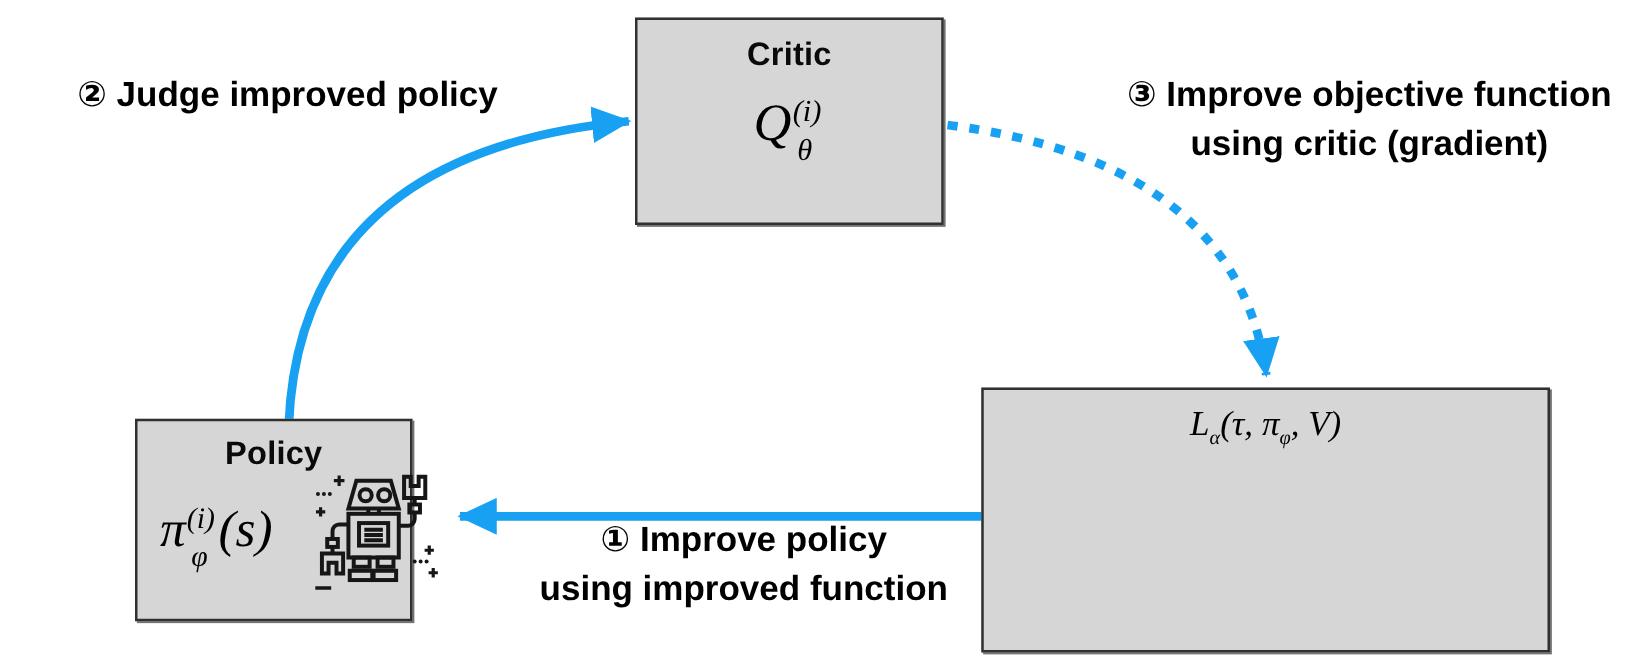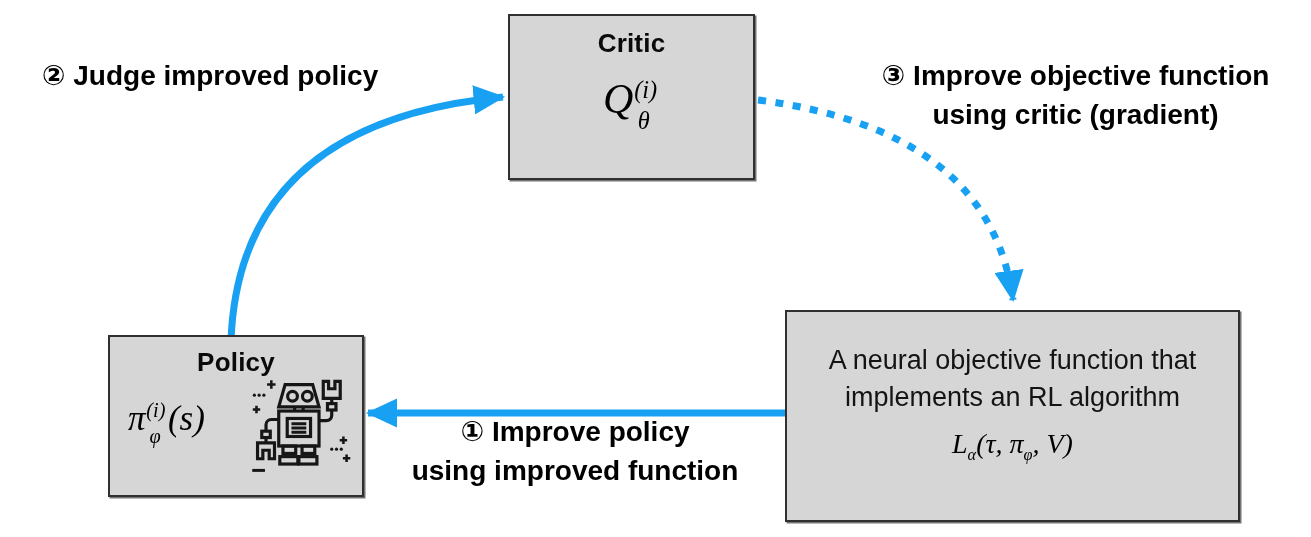--- a/index.html
+++ b/index.html
@@ -55,43 +55,44 @@
   .ss .ss-sub{
     position:absolute;
     left:0.15em;
     top:1.28em;
   }
   .sb{ font-size:0.58em; vertical-align:-0.45em; }
 
   .node-critic{left:508px;top:14px;width:247px;height:166px;}
   .node-critic .formula{font-size:42px;margin-top:16px;}
 
-  .node-policy{left:108px;top:335px;width:256px;height:162px;}
+  .node-policy{left:108px;top:335px;width:222px;height:162px;}
   .node-policy .node-title{margin-top:10px;}
-  .node-policy .formula{position:absolute;left:18px;top:62px;font-size:35px;text-align:left;}
+  .node-policy .formula{position:absolute;left:18px;top:62px;font-size:41px;text-align:left;}
   .robot{position:absolute;left:138px;top:38px;width:106px;height:106px;}
   .robot *{vector-effect:none;}
 
   .node-objective{left:785px;top:310px;width:455px;height:212px;}
   .node-objective .desc{
     font-size:27px;
     font-weight:400;
     line-height:37px;
     margin:30px 6px 0 6px;
     color:#141414;
   }
   .node-objective .formula{font-size:28px;margin-top:12px;}
 
   .step-label{
     position:absolute;
     font-weight:700;
     font-size:28px;
     line-height:39px;
     text-align:center;
     color:#000;
+    padding-left:20px;
   }
   .step-2{left:0px;top:56px;width:420px;}
   .step-3{left:840px;top:56px;width:471px;text-align:center;}
   .step-1{left:365px;top:412px;width:420px;}
 </style>
 </head>
 <body>
 
 <div class="canvas">
 
@@ -151,21 +152,20 @@
           <circle cx="10.5" cy="19" r="1.5"></circle>
           <circle cx="15" cy="19" r="1.5"></circle>
         <circle cx="79" cy="70" r="1.5"></circle>
           <circle cx="83.5" cy="70" r="1.5"></circle>
           <circle cx="88" cy="70" r="1.5"></circle>
       </g>
     </svg>
   </div>
 
   <div class="node node-objective">
-    <div class="desc">A neural objective function that implements an RL algorithm</div>
     <div class="formula"><span>L</span><span class="sb">α</span><span>(τ, </span><span>π</span><span class="sb">φ</span><span>, V)</span></div>
   </div>
 
   <div class="step-label step-2">
     <div>② Judge improved policy</div>
   </div>
 
   <div class="step-label step-3">
     <div>③ Improve objective function</div>
     <div>using critic (gradient)</div>

